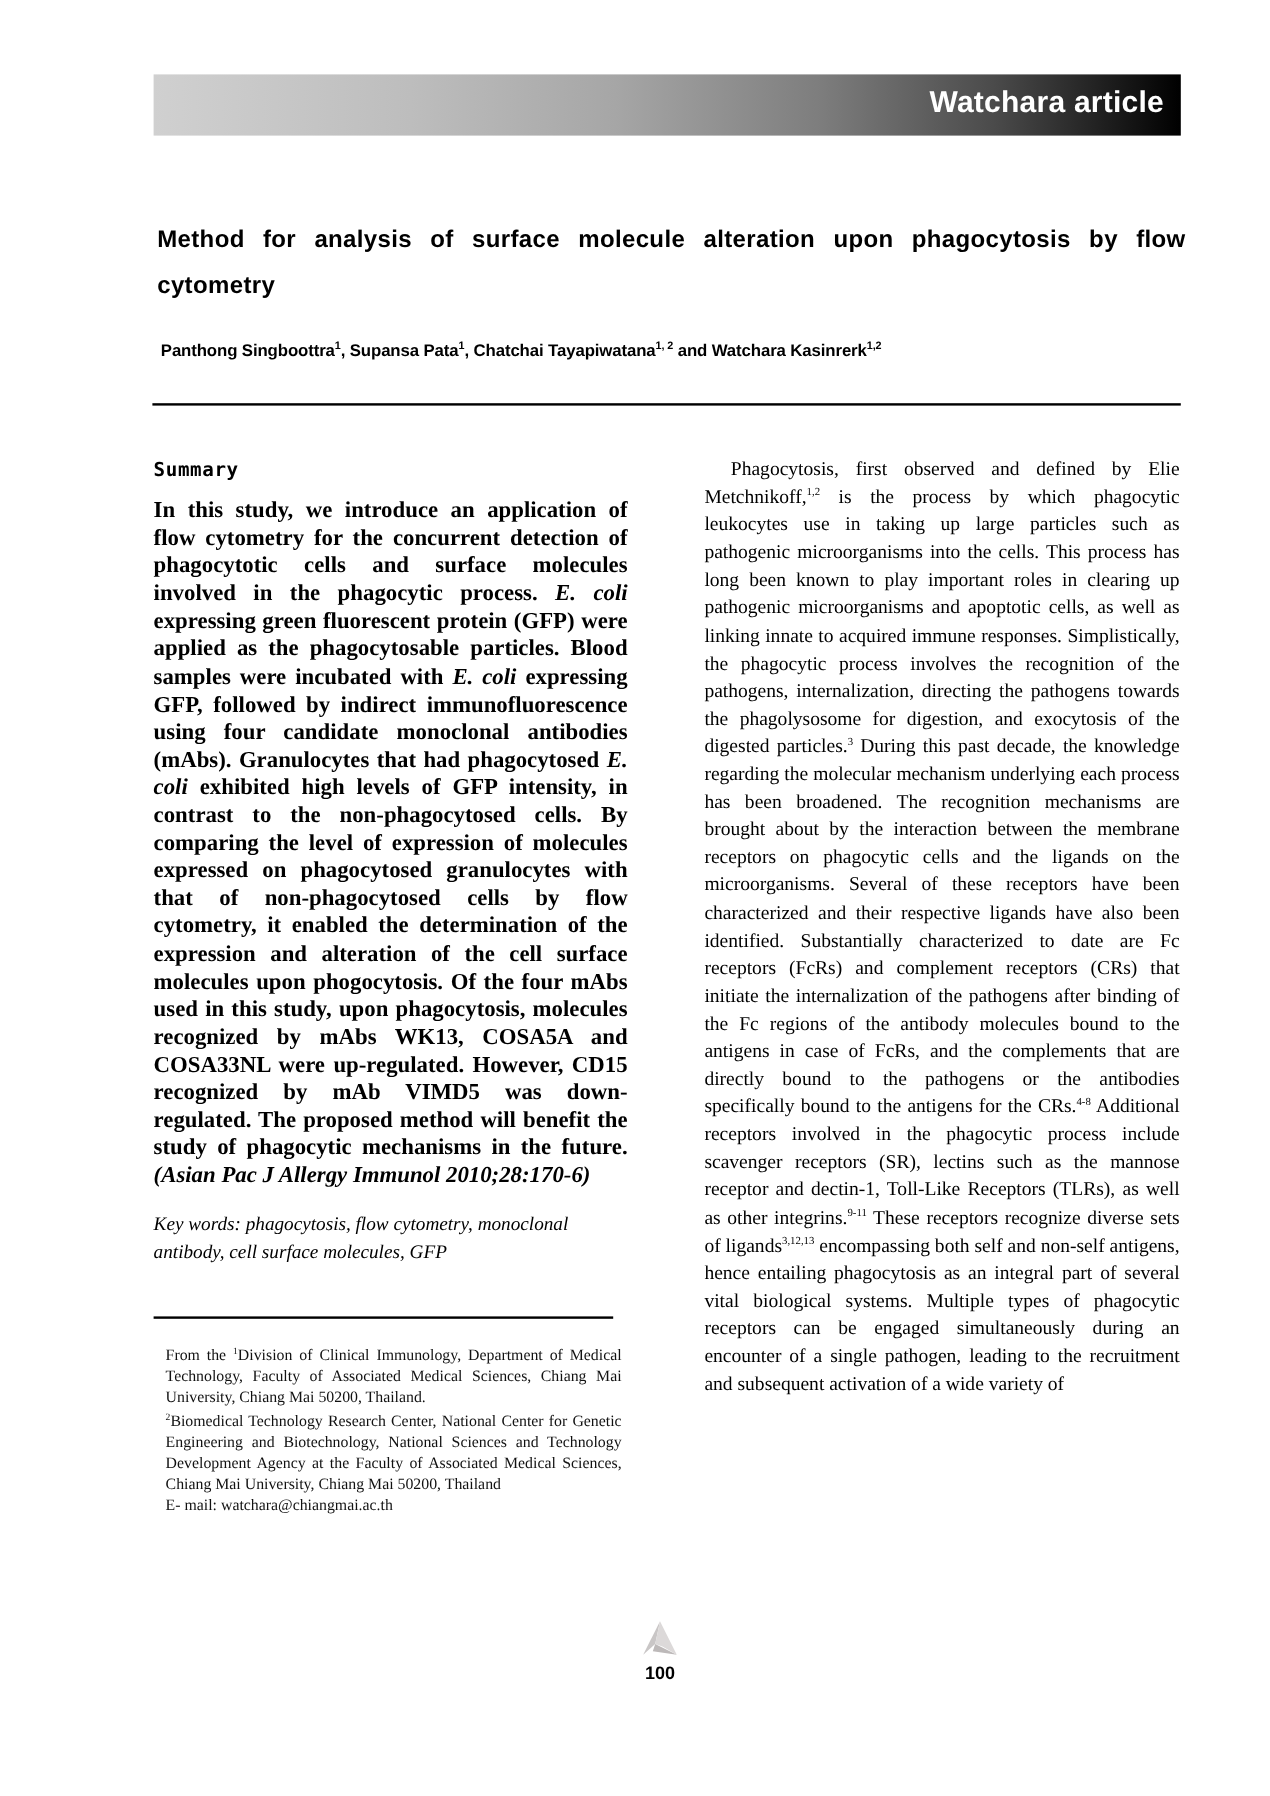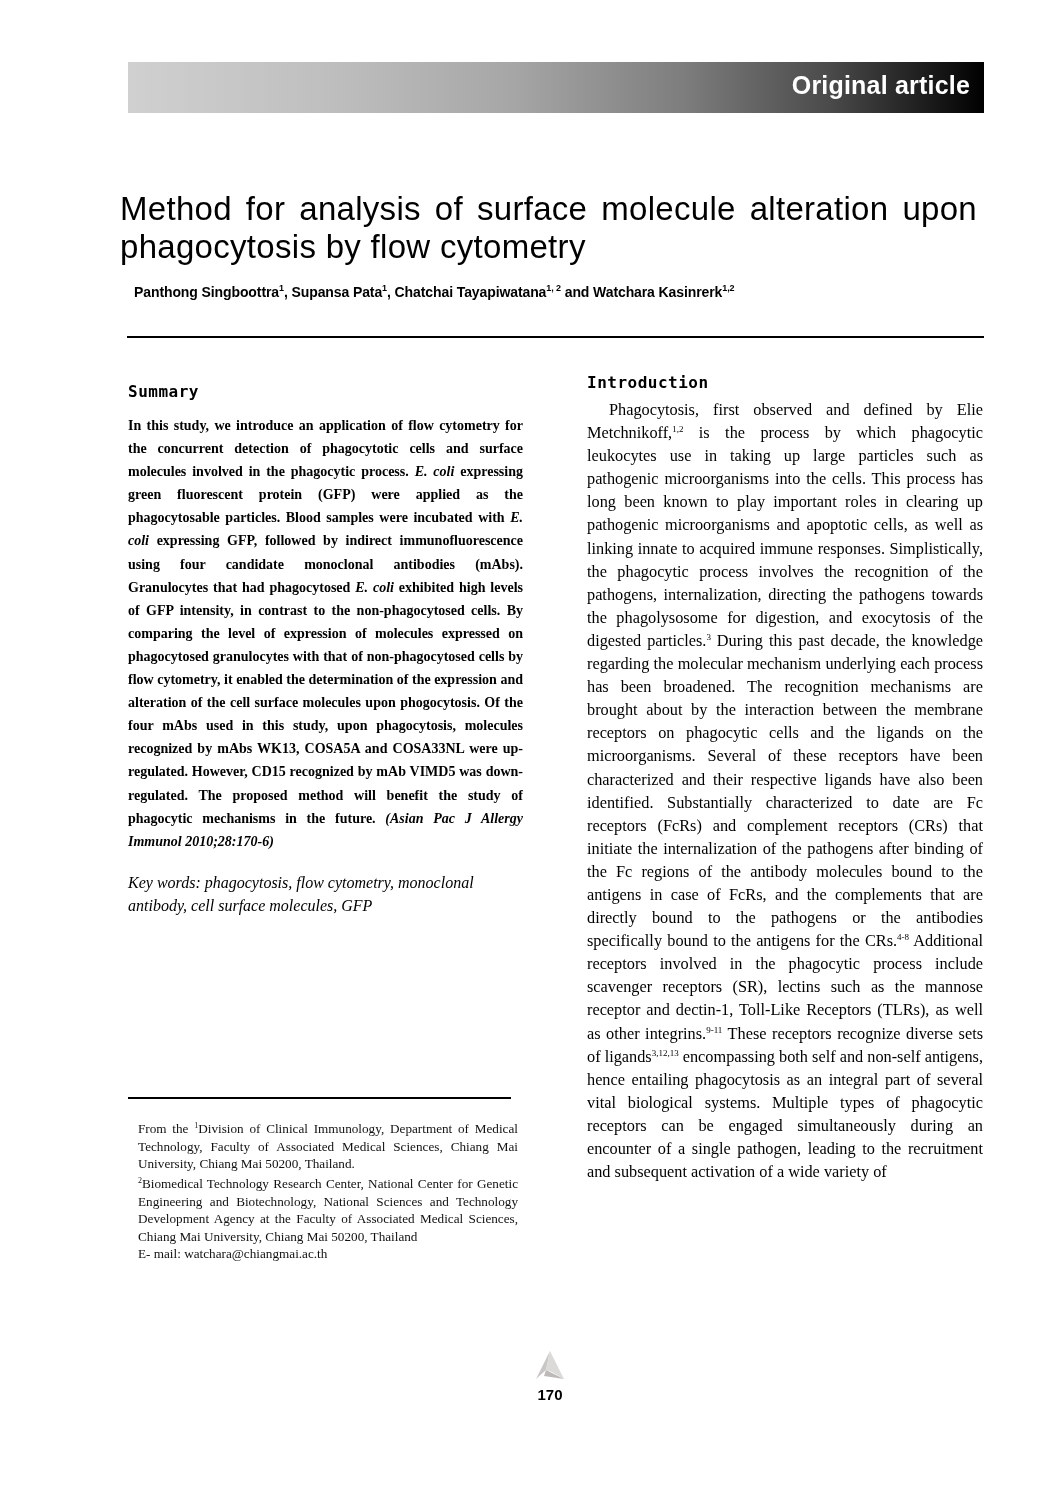--- a/index.html
+++ b/index.html
@@ -9,22 +9,22 @@
     position: absolute; left: 128px; top: 62px; width: 856px; height: 51px;
     background: linear-gradient(to right, #d0d0d0 0%, #bdbdbd 25%, #a6a6a6 45%, #7d7d7d 65%, #4a4a4a 82%, #111111 96%, #000 100%);
   }
   .banner-label {
     position: absolute; right: 14px; top: 9px;
     font-family: "Liberation Sans", sans-serif; font-weight: bold; font-size: 25px;
     color: #ffffff; letter-spacing: 0.2px;
   }
 
   .title {
-    position: absolute; left: 120px; top: 168px; width: 857px;
-    font-family: "Liberation Sans", sans-serif; font-weight: normal; font-size: 33px;
+    position: absolute; left: 131px; top: 168px; width: 857px;
+    font-family: "Liberation Sans", sans-serif; font-weight: bold; font-size: 20px;
     line-height: 38px; text-align: justify; text-align-last: left; letter-spacing: 0.3px;
   }
 
   .authors {
     position: absolute; left: 134px; top: 283px; width: 860px;
     font-family: "Liberation Sans", sans-serif; font-weight: bold; font-size: 14px; letter-spacing: -0.1px;
   }
   .authors sup { font-size: 9px; }
 
   .rule {
@@ -34,21 +34,21 @@
   .col-left { position: absolute; left: 128px; top: 362px; width: 395px; margin-top: 20px; }
   .col-right { position: absolute; left: 587px; top: 373px; width: 396px; }
 
   .sec-head {
     font-family: "DejaVu Sans Mono", monospace; font-weight: bold; font-size: 16px;
     letter-spacing: 0.5px; margin: 0;
   }
 
   .summary-text {
     margin-top: 13px;
-    font-family: "Liberation Serif", serif; font-weight: bold; font-size: 14px;
+    font-family: "Liberation Serif", serif; font-weight: bold; font-size: 19px;
     line-height: 23.1px; text-align: justify;
   }
   .summary-text i, .summary-text em { font-style: italic; }
 
   .keywords {
     margin-top: 18px;
     font-family: "Liberation Serif", serif; font-style: italic; font-size: 16px; line-height: 23px;
   }
   .keywords b { font-weight: normal; }
 
@@ -75,21 +75,21 @@
   }
   .page-number {
     position: absolute; left: 480px; top: 1386px; width: 140px; text-align: center;
     font-family: "Liberation Sans", sans-serif; font-weight: bold; font-size: 15px;
   }
 </style>
 </head>
 <body>
 
 <div class="banner">
-  <span class="banner-label">Original article</span>
+  <span class="banner-label">Watchara article</span>
 </div>
 
 <h1 class="title">Method for analysis of surface molecule alteration upon phagocytosis by flow cytometry</h1>
 
 <div class="authors">
   <span>Panthong Singboottra</span><sup>1</sup><span>, </span><span>Supansa Pata</span><sup>1</sup><span>, </span><span>Chatchai Tayapiwatana</span><sup>1, 2</sup><span> and </span><span>Watchara Kasinrerk</span><sup>1,2</sup>
 </div>
 
 <div class="rule"></div>
 
@@ -100,25 +100,24 @@
 </div>
 
 <div class="footnote-rule"></div>
 <div class="footnote">
   <p><span>From the </span><sup>1</sup><span>Division of Clinical Immunology, Department of Medical Technology, Faculty of Associated Medical Sciences, Chiang Mai University, Chiang Mai 50200, Thailand.</span></p>
   <p><sup>2</sup><span>Biomedical Technology Research Center, National Center for Genetic Engineering and Biotechnology, National Sciences and Technology Development Agency at the Faculty of Associated Medical Sciences, Chiang Mai University, Chiang Mai 50200, Thailand</span></p>
   <p>E- mail: watchara@chiangmai.ac.th</p>
 </div>
 
 <div class="col-right">
-  <h2 class="sec-head">Introduction</h2>
   <div class="intro-text"><span>Phagocytosis, first observed and defined by Elie Metchnikoff,</span><sup>1,2</sup><span> is the process by which phagocytic leukocytes use in taking up large particles such as pathogenic microorganisms into the cells. This process has long been known to play important roles in clearing up pathogenic microorganisms and apoptotic cells, as well as linking innate to acquired immune responses. Simplistically, the phagocytic process involves the recognition of the pathogens, internalization, directing the pathogens towards the phagolysosome for digestion, and exocytosis of the digested particles.</span><sup>3</sup><span> During this past decade, the knowledge regarding the molecular mechanism underlying each process has been broadened. The recognition mechanisms are brought about by the interaction between the membrane receptors on phagocytic cells and the ligands on the microorganisms. Several of these receptors have been characterized and their respective ligands have also been identified. Substantially characterized to date are Fc receptors (FcRs) and complement receptors (CRs) that initiate the internalization of the pathogens after binding of the Fc regions of the antibody molecules bound to the antigens in case of FcRs, and the complements that are directly bound to the pathogens or the antibodies specifically bound to the antigens for the CRs.</span><sup>4-8</sup><span> Additional receptors involved in the phagocytic process include scavenger receptors (SR), lectins such as the mannose receptor and dectin-1, Toll-Like Receptors (TLRs), as well as other integrins.</span><sup>9-11</sup><span> These receptors recognize diverse sets of ligands</span><sup>3,12,13</sup><span> encompassing both self and non-self antigens, hence entailing phagocytosis as an integral part of several vital biological systems. Multiple types of phagocytic receptors can be engaged simultaneously during an encounter of a single pathogen, leading to the recruitment and subsequent activation of a wide variety of</span></div>
 </div>
 
 <div class="logo">
   <svg width="32" height="30" viewBox="0 0 32 30">
     <polygon points="16,1 2,29 12,20" fill="#c9c6c6"></polygon>
     <polygon points="16,1 30,29 18,22 12,20" fill="#dcd9d9"></polygon>
     <polygon points="12,20 30,29 10,26" fill="#bdb9b9"></polygon>
   </svg>
 </div>
 
-<div class="page-number">170</div>
+<div class="page-number">100</div>
 
 </body></html>

